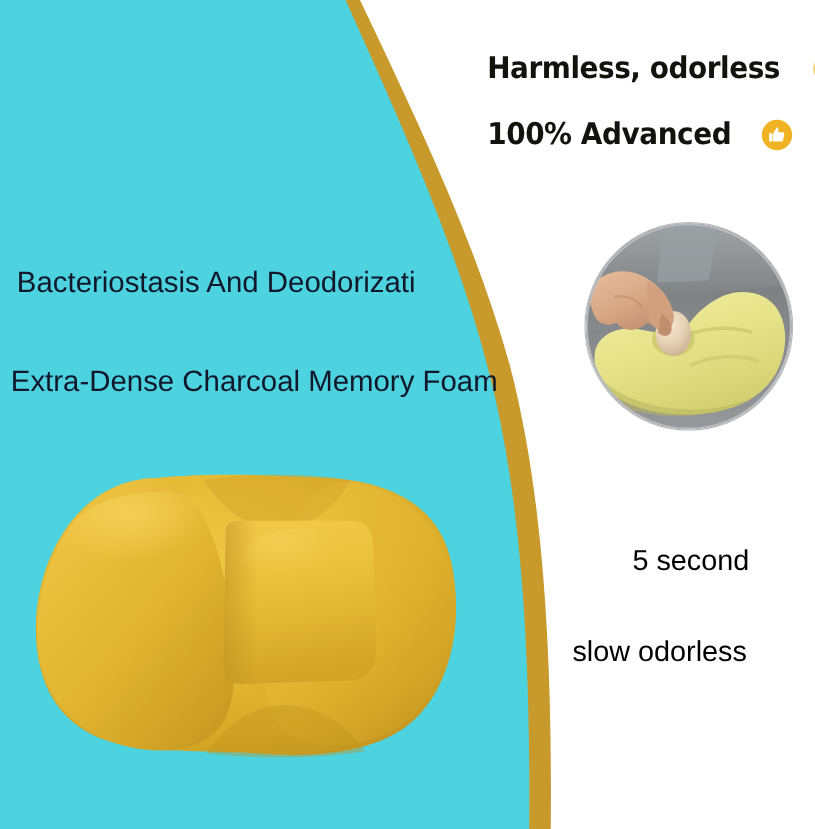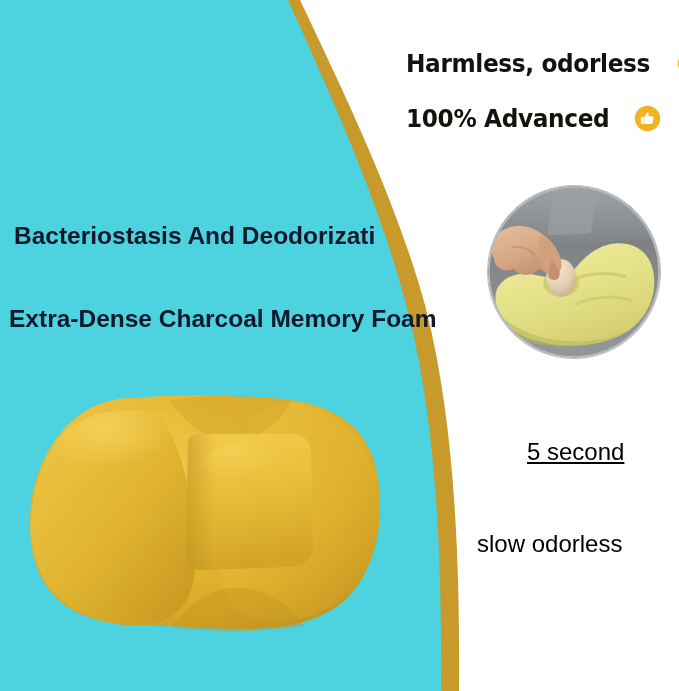--- a/index.html
+++ b/index.html
@@ -27,21 +27,21 @@
 
   
   .headline {
     position: absolute;
     left: 406px;
     top: 44px;
     width: 273px;
   }
   .headline-row {
     display: flex;
-    align-items: center;
+    align-items: flex-start;
     height: 38px;
     white-space: nowrap;
   }
   .headline-row + .headline-row {
     margin-top: 17px;
   }
   .headline-text {
     font-family: "DejaVu Sans", sans-serif;
     font-weight: 700;
     font-size: 25px;
@@ -57,21 +57,21 @@
     width: 27px;
     height: 27px;
     display: block;
   }
 
   
   .cyan-text {
     position: absolute;
     color: #10182a;
     font-family: "Liberation Sans", sans-serif;
-    font-weight: 700;
+    font-weight: 400;
     font-size: 24.5px;
     line-height: 1.1;
     white-space: nowrap;
   }
   .cyan-text-1 {
     left: 14px;
     top: 223px;
   }
   .cyan-text-2 {
     left: 9px;
@@ -83,22 +83,21 @@
     position: absolute;
     color: #000000;
     font-family: "Liberation Sans", sans-serif;
     font-weight: 400;
     font-size: 24px;
     line-height: 1.1;
     white-space: nowrap;
   }
   .right-text-1 {
     left: 527px;
-    top: 439px;
-    text-decoration: underline;
+    top: 455px;
   }
   .right-text-2 {
     left: 477px;
     top: 531px;
   }
 
   
   .pillow {
     position: absolute;
     left: 20px;

